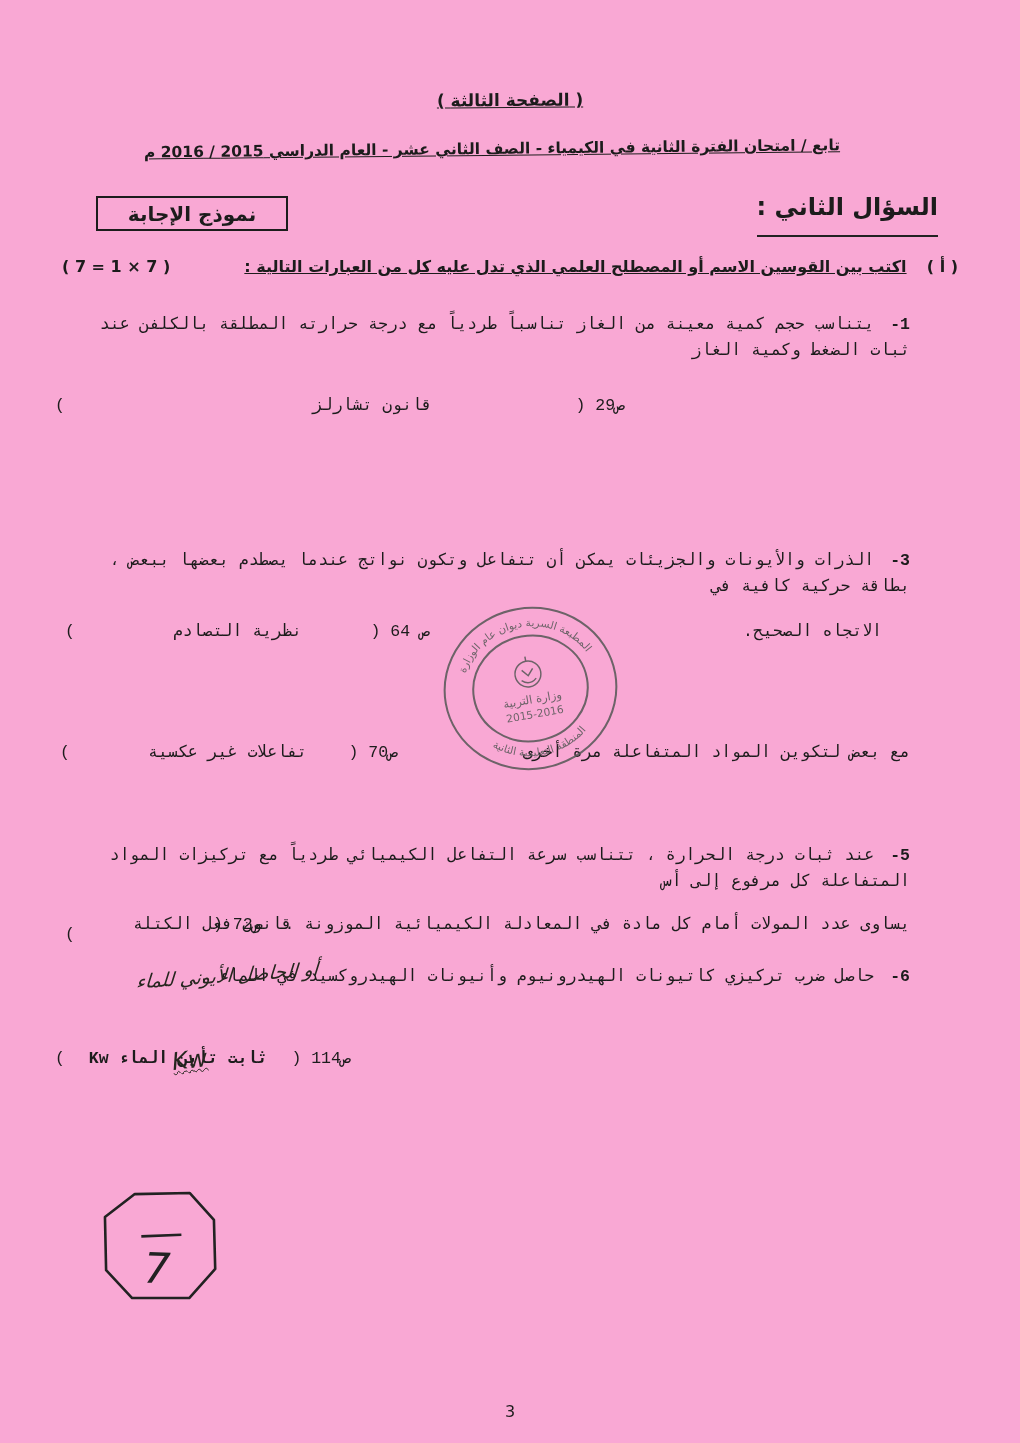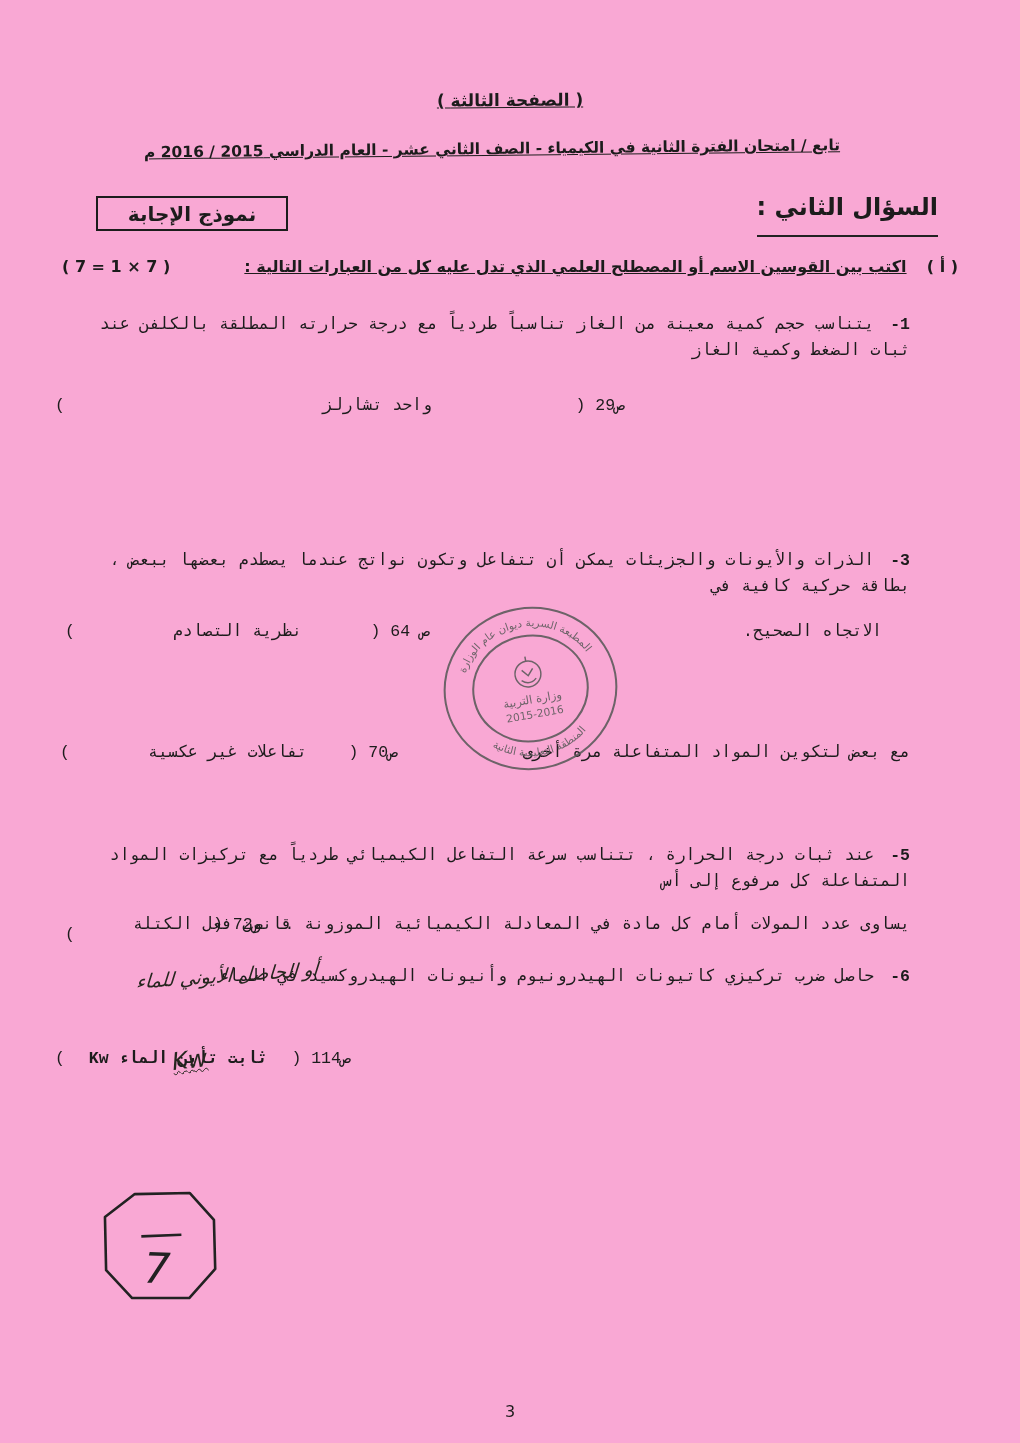--- a/index.html
+++ b/index.html
@@ -68,21 +68,21 @@
     <span class="b">( 7 × 1 = 7 )</span>
   </div>
 
   <div class="item" style="top:312px">
     <div>
       <span class="num">1-</span>
       <span>يتناسب حجم كمية معينة من الغاز تناسباً طردياً مع درجة حرارته المطلقة بالكلفن عند ثبات الضغط وكمية الغاز</span>
     </div>
     <div class="answer-row" style="margin-top:30px">
       <span style="right:285px">ص29  (</span>
-      <span class="ans" style="right:478px">واحد تشارلز</span>
+      <span class="ans" style="right:478px">قانون تشارلز</span>
       <span style="left:0">)</span>
     </div>
   </div>
 
   <div class="item" style="top:548px">
     <div>
       <span class="num">3-</span>
       <span>الذرات والأيونات والجزيئات يمكن أن تتفاعل وتكون نواتج عندما يصطدم بعضها ببعض ، بطاقة حركية كافية في</span>
     </div>
     <div class="line2" style="margin-top:20px; height:32px">

